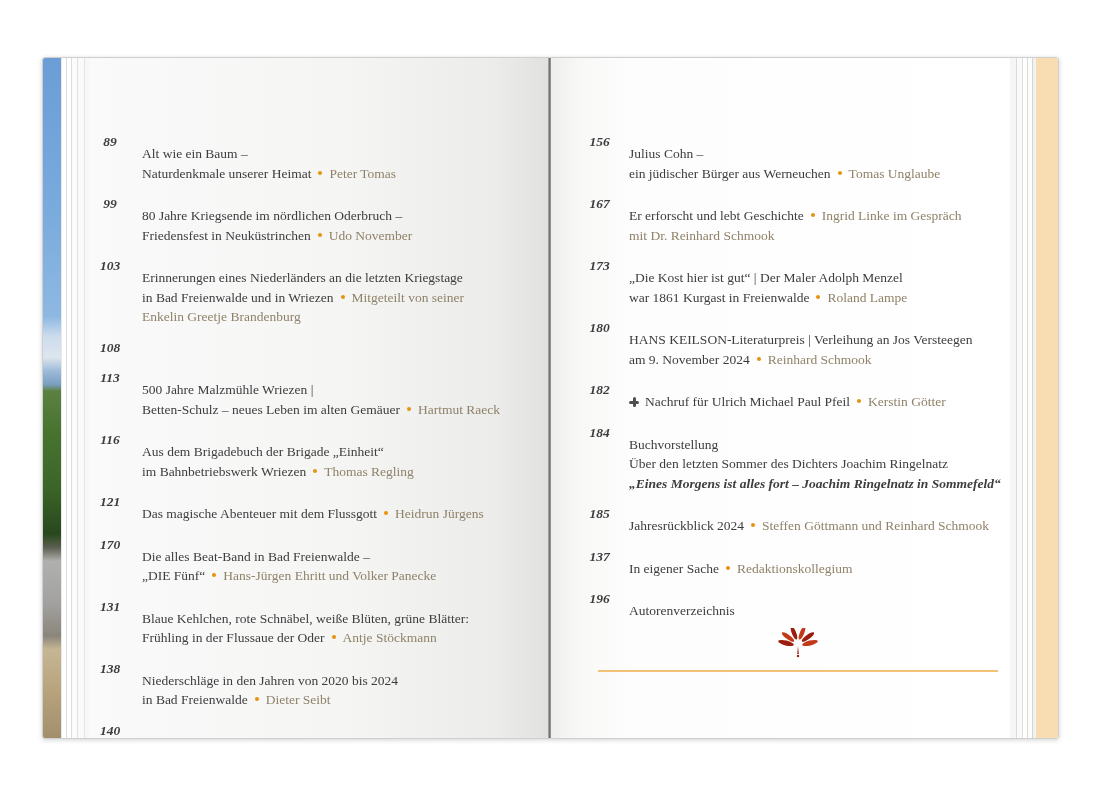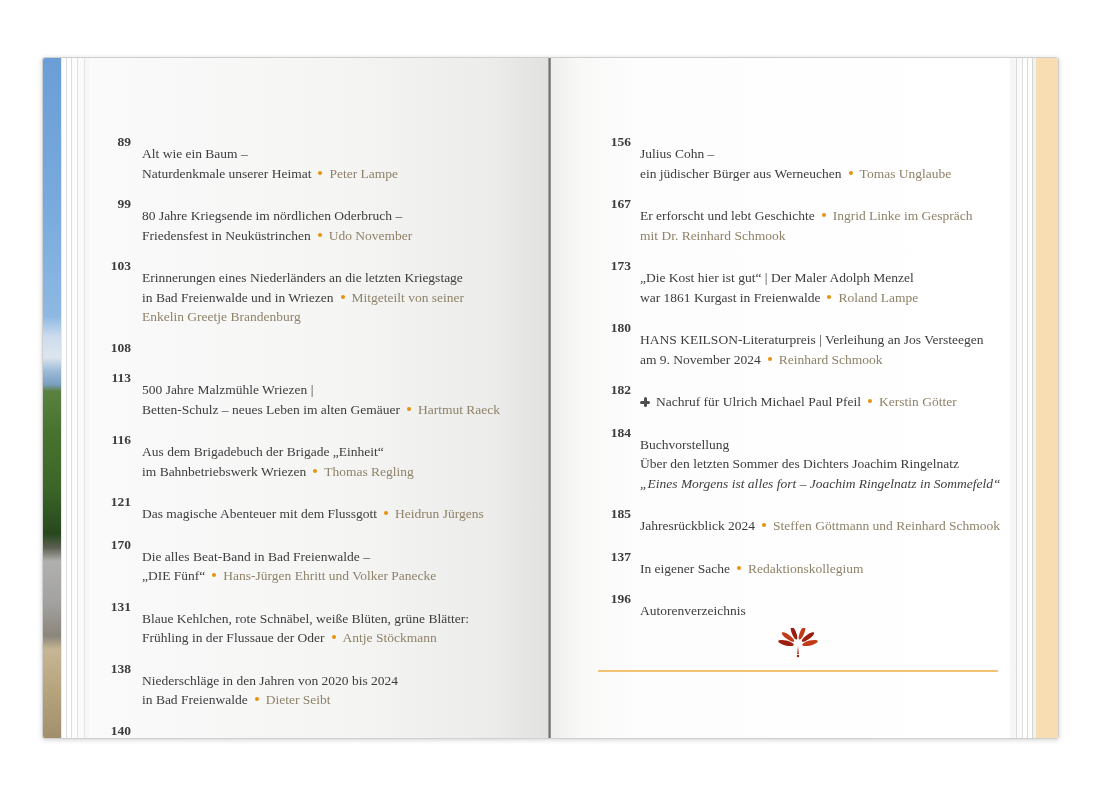--- a/index.html
+++ b/index.html
@@ -55,32 +55,32 @@
   .spine{
     width:3px;flex:none;
     background:linear-gradient(to right,#bdbdbd,#6f6f6f 45%,#a0a0a0);
   }
   .page-right{
     flex:1;position:relative;
     background:linear-gradient(to right,#eeeeed 0%,#f8f8f7 6%,#fdfdfd 18%,#ffffff 100%);
   }
 
   .content{position:absolute;top:74px;left:0;right:6px;}
-  .page-right .content{left:39px;right:0;}
+  .page-right .content{left:28px;right:0;}
 
   .entry{
     display:flex;margin-bottom:11px;
     color:#3d3d3d;font-size:13.5px;line-height:19.5px;
   }
-  .num{flex:none;width:42px;text-align:right;padding-right:11px;font-weight:bold;}
+  .num{flex:none;width:42px;text-align:center;padding-right:11px;font-weight:bold;font-style:italic;}
   .page-right .num{width:41px;padding-right:9px;}
   .lines{flex:1;min-width:0;margin-top:12px;}
   .t{color:#3d3d3d;}
   .a{color:#8f8269;}
-  .i{color:#3d3d3d;font-style:italic;}
+  .i{color:#3d3d3d;font-style:italic;font-weight:bold;}
   .dot{
     display:inline-block;width:4px;height:4px;border-radius:50%;
     background:#e8920e;margin:0 7px;vertical-align:3px;
   }
   .sym{
     display:inline-block;width:10px;height:10px;position:relative;
     margin-right:6px;vertical-align:-1px;
   }
   .sym::before{
     content:"";position:absolute;left:3.5px;top:0;width:3px;height:10px;
@@ -102,21 +102,21 @@
 
     <div class="cover-left"></div>
     <div class="edges-left"></div>
 
     <div class="page-left">
       <div class="content" id="left-entries">
           <div class="entry">
             <div class="num">89</div>
             <div class="lines">
               <div class="line"><span class="t">Alt wie ein Baum –</span></div>
-              <div class="line"><span class="t">Naturdenkmale unserer Heimat</span><span class="dot"></span><span class="a">Peter Lampe</span></div>
+              <div class="line"><span class="t">Naturdenkmale unserer Heimat</span><span class="dot"></span><span class="a">Peter Tomas</span></div>
             </div>
           </div>
           <div class="entry">
             <div class="num">99</div>
             <div class="lines">
               <div class="line"><span class="t">80 Jahre Kriegsende im nördlichen Oderbruch –</span></div>
               <div class="line"><span class="t">Friedensfest in Neuküstrinchen</span><span class="dot"></span><span class="a">Udo November</span></div>
             </div>
           </div>
           <div class="entry">

